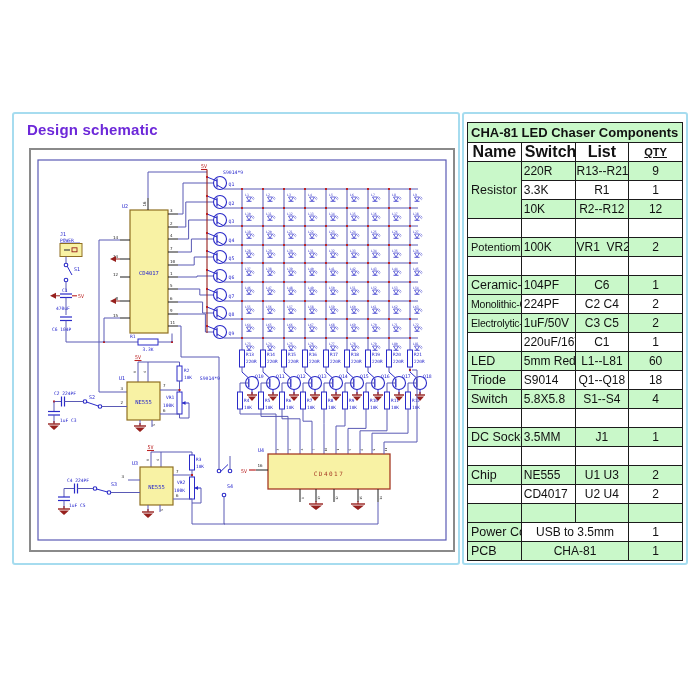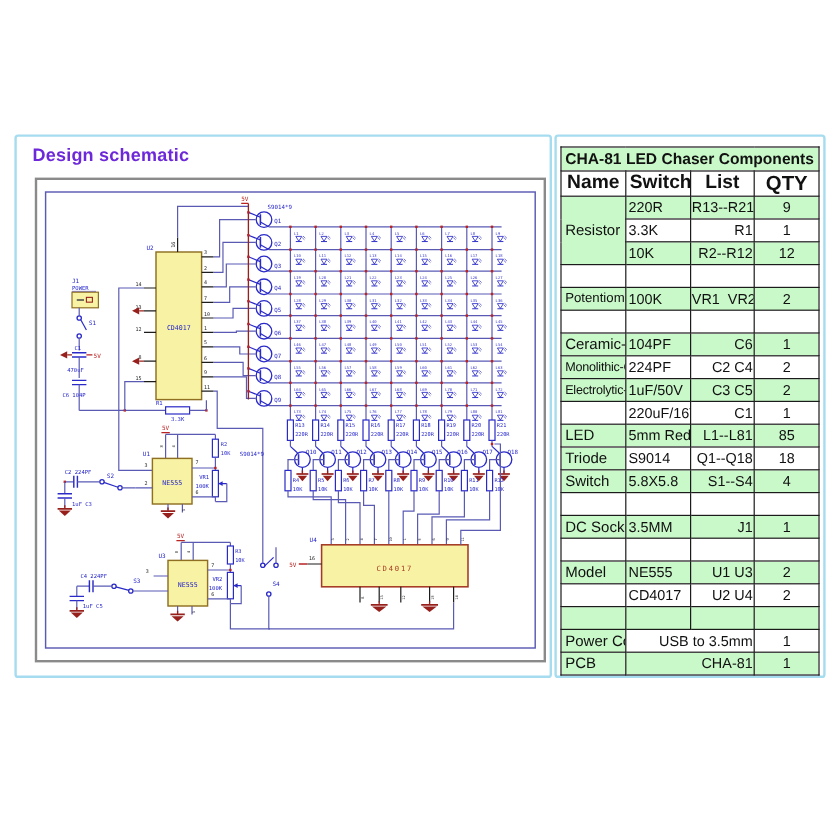--- a/index.html
+++ b/index.html
@@ -13,23 +13,23 @@
                color:#6d28d9;letter-spacing:.2px;}
   #schem{position:absolute;left:0;top:0;}
   
   #bom{position:absolute;left:3px;top:8px;width:216px;border-collapse:collapse;
        table-layout:fixed;}
   #bom td{border:1.5px solid #1b1b1b;height:19px;padding:0 3px;font-size:12.5px;color:#111;
           overflow:hidden;white-space:nowrap;box-sizing:border-box;vertical-align:middle;}
   #bom td.green{background:#c9f8c9;}
   #bom td.title{font-size:13px;font-weight:600;text-align:center;height:20px;}
   #bom td.hdr{font-size:16px;font-weight:600;text-align:center;}
-  #bom td.hdr.qtyh{font-size:17px;padding:0 1px;}
+  #bom td.hdr.qtyh{font-size:11px;padding:0 1px;text-decoration:underline;}
   #bom td.model{font-size:12px;padding:0 2px;}
-  #bom td.code{font-size:12px;text-align:right;padding:0 1px;white-space:pre;}
+  #bom td.code{font-size:12px;text-align:center;padding:0 1px;white-space:pre;}
   #bom td.qty{font-size:12px;text-align:center;padding:0 1px;}
   #bom td.name.md{font-size:11px;}
   #bom td.name.sm{font-size:10.5px;letter-spacing:-.2px;}
 </style>
 </head>
 <body>
 
 <div class="stage">
 
   <section class="card card-left">
@@ -1079,21 +1079,21 @@
           <tr>
             <td class="name"></td>
             <td class="model">220uF/16V</td>
             <td class="code">C1</td>
             <td class="qty">1</td>
           </tr>
           <tr>
             <td class="name green">LED</td>
             <td class="model green">5mm Red</td>
             <td class="code green">L1--L81</td>
-            <td class="qty green">85</td>
+            <td class="qty green">60</td>
           </tr>
           <tr>
             <td class="name green">Triode</td>
             <td class="model">S9014</td>
             <td class="code">Q1--Q18</td>
             <td class="qty">18</td>
           </tr>
           <tr>
             <td class="name green">Switch</td>
             <td class="model green">5.8X5.8</td>
@@ -1112,21 +1112,21 @@
             <td class="code green">J1</td>
             <td class="qty green">1</td>
           </tr>
           <tr>
             <td class="sp"></td>
             <td class="sp"></td>
             <td class="sp"></td>
             <td class="sp"></td>
           </tr>
           <tr>
-            <td class="name green">Model</td>
+            <td class="name green">Chip</td>
             <td class="model green">NE555</td>
             <td class="code green">U1 U3</td>
             <td class="qty green">2</td>
           </tr>
           <tr>
             <td class="name"></td>
             <td class="model">CD4017</td>
             <td class="code">U2 U4</td>
             <td class="qty">2</td>
           </tr>

